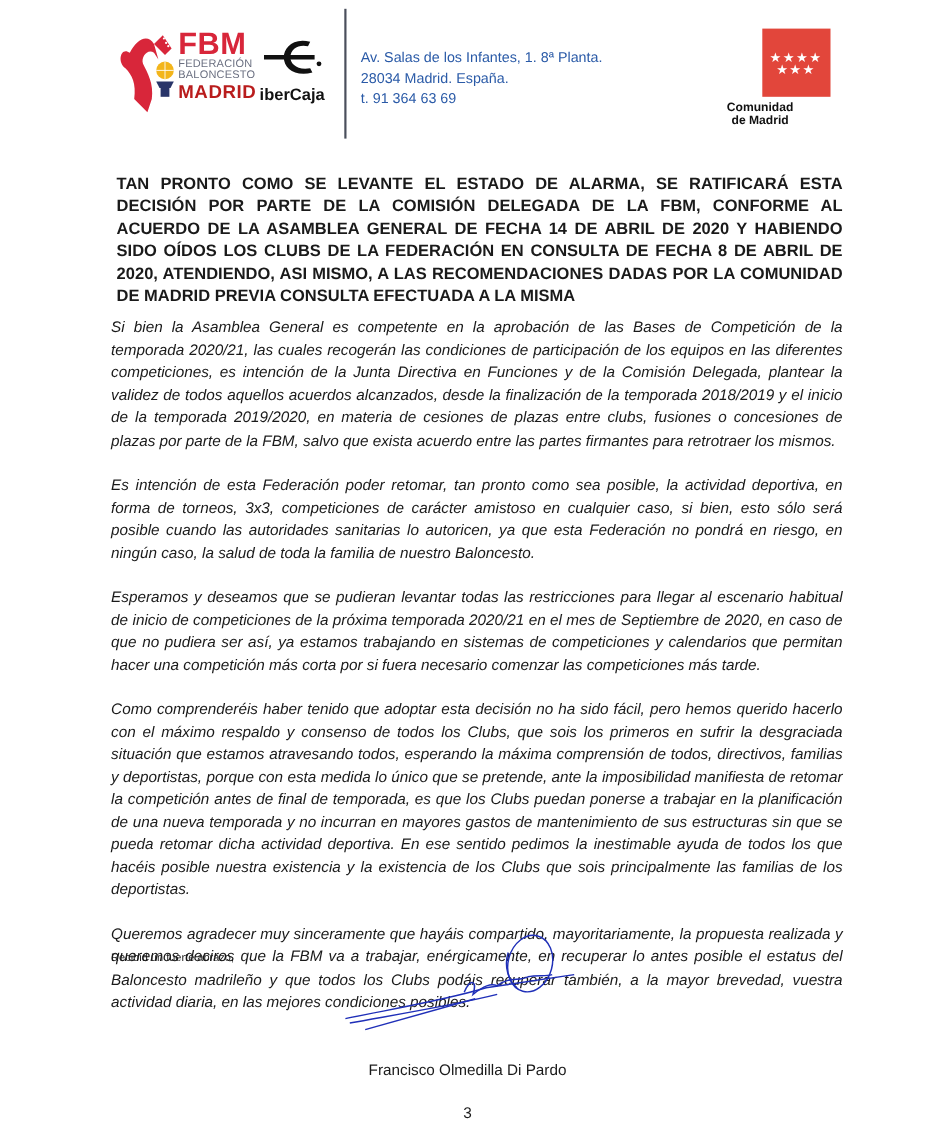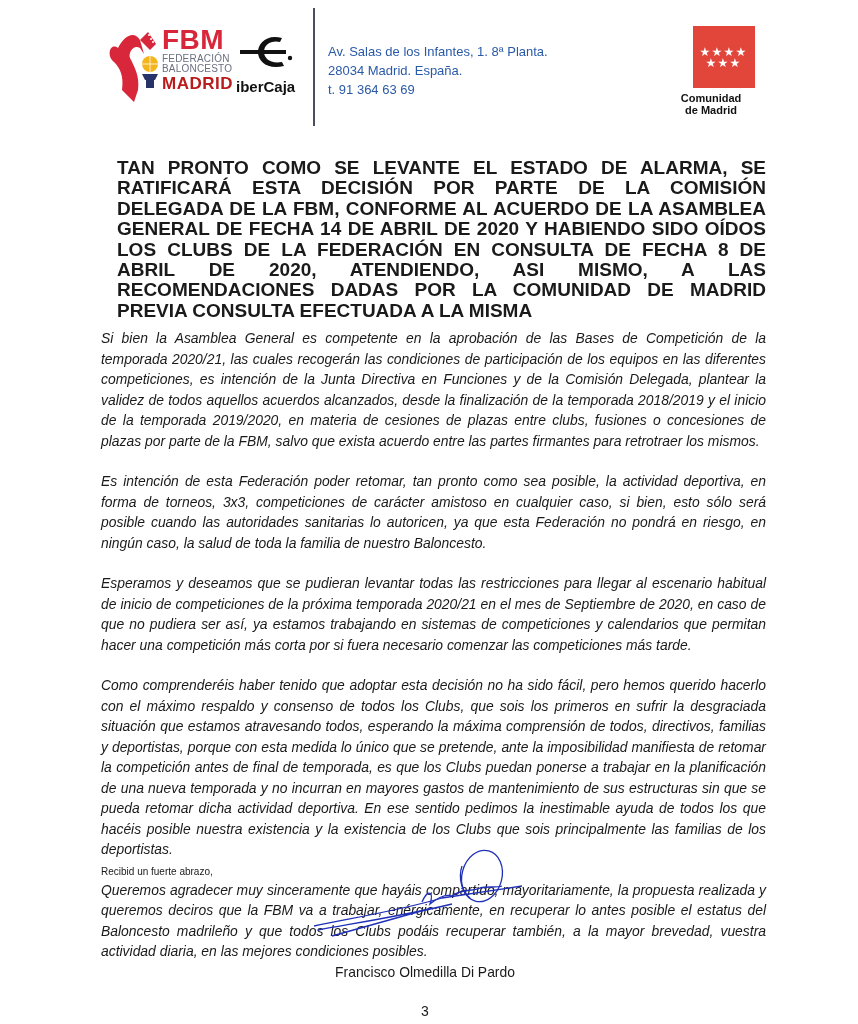--- a/index.html
+++ b/index.html
@@ -9,23 +9,23 @@
     .fbm-logo { position: absolute; left: 100px; top: 18px; width: 130px; height: 90px; }
     .fbm-text { position: absolute; left: 162px; top: 26px; line-height: 1; }
     .fbm-big { font-weight: bold; font-size: 28px; color: #d8263a; letter-spacing: 0.5px; }
     .fbm-small { font-size: 10px; color: #6a6f80; line-height: 10px; letter-spacing: 0.2px; }
     .fbm-madrid { font-weight: bold; font-size: 17px; color: #b91c1c; letter-spacing: 0.5px; margin-top: 1px; }
     .ibercaja { position: absolute; left: 236px; top: 30px; width: 62px; height: 66px; }
     .ibercaja-word { position: absolute; left: 236px; top: 78px; font-weight: bold; font-size: 15px; color: #111; text-align: right; }
     .divider { position: absolute; left: 313px; top: 8px; width: 2px; height: 118px; background: #4a4f5c; }
     .address { position: absolute; left: 328px; top: 42px; font-size: 13px; color: #2a5aa7; line-height: 19px; }
     .cm-logo { position: absolute; left: 693px; top: 26px; width: 62px; height: 62px; background: #e2463b; }
-    .cm-text { position: absolute; left: 679px; top: 92px; font-weight: bold; font-size: 11px; line-height: 12px; color: #111; text-align: center; width: 64px; }
+    .cm-text { position: absolute; left: 659px; top: 92px; font-weight: bold; font-size: 11px; line-height: 12px; color: #111; text-align: center; width: 64px; }
     .content { position: absolute; left: 101px; top: 158px; width: 665px; font-size: 13.9px; line-height: 20.5px; text-align: justify; }
-    .headline { font-weight: bold; font-size: 19px; line-height: 20.4px; margin: 0 0 7px 16px; }
+    .headline { font-weight: bold; font-size: 15px; line-height: 20.4px; margin: 0 0 7px 5px; }
     .para { margin: 0 0 20px 0; font-style: italic; }
     .closing { position: absolute; left: 101px; top: 866px; font-size: 10px; }
     .signature { position: absolute; left: 312px; top: 848px; width: 220px; height: 90px; }
     .signer { position: absolute; left: 300px; top: 962px; width: 250px; text-align: center; font-size: 13.9px; line-height: 21px; }
     .page-num { position: absolute; left: 300px; top: 1003px; width: 250px; text-align: center; font-size: 14px; }
   </style>
 </head>
 <body>
 
 <div class="header">

